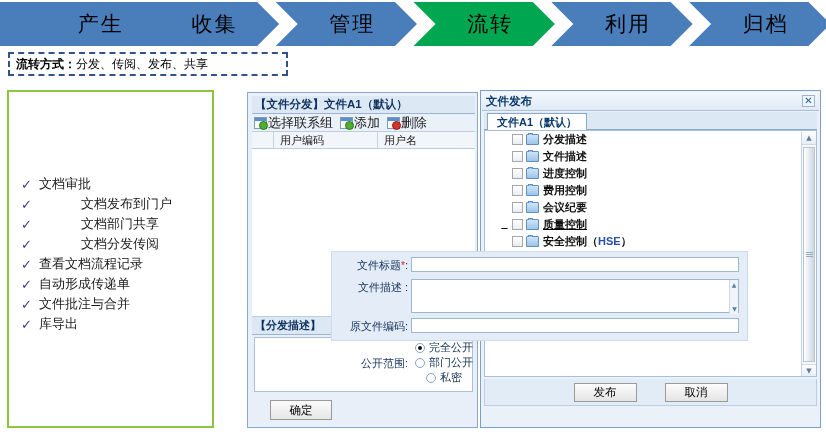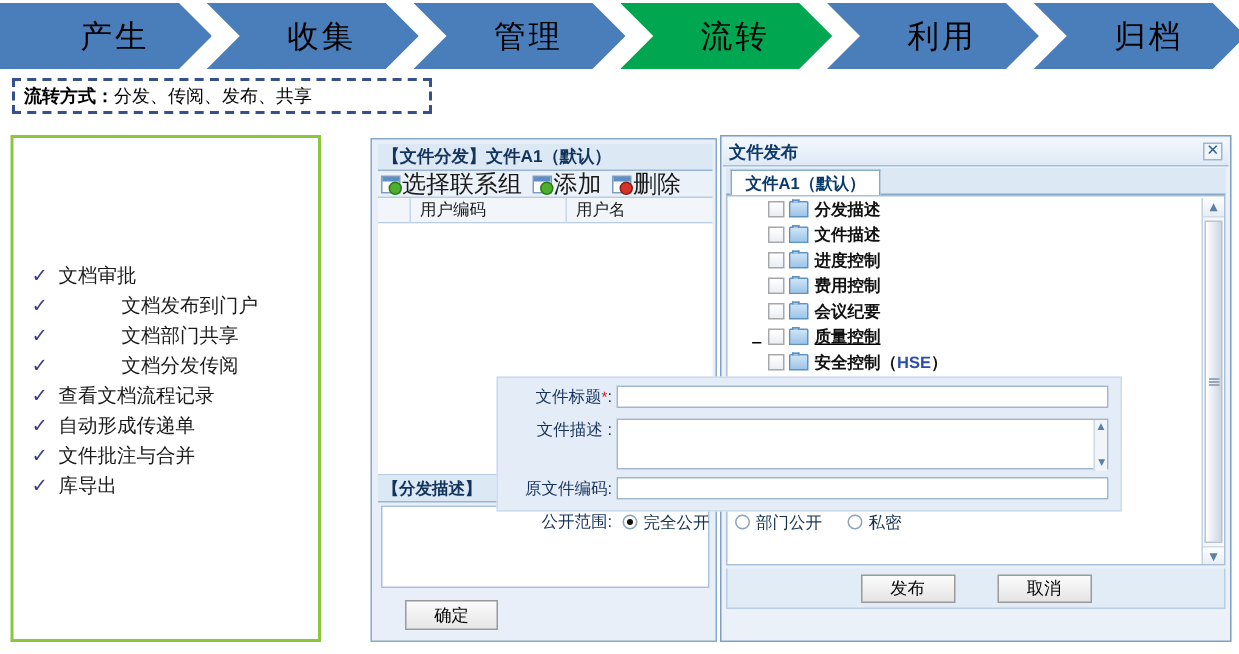--- a/index.html
+++ b/index.html
@@ -95,21 +95,21 @@
     background:#ffffff;border:1px solid #7e9cbb;box-sizing:border-box;
   }
   .tb-ico::before{
     content:"";position:absolute;left:0;top:0;right:0;height:3px;background:#5b8fc9;
   }
   .tb-ico .badge{
     position:absolute;right:-2px;bottom:-2px;width:7px;height:7px;border-radius:50%;
     background:#4caf2f;border:1px solid #2c7a14;
   }
   .tb-ico .badge.red{background:#d4342a;border-color:#8d1d16;}
-  .tb-text{font-size:16px;color:#1a1a1a;text-align:right;}
+  .tb-text{font-size:13px;color:#1a1a1a;text-align:right;}
 
   #dist-grid-head{
     position:absolute;left:4px;top:39px;width:223px;height:17px;
     background:#f2f6fb;border-bottom:1px solid #b9cee4;
     display:flex;align-items:center;box-sizing:border-box;
   }
   .gh-cell{
     font-size:11px;color:#1a1a1a;height:17px;line-height:17px;
     border-right:1px solid #c6d6e8;padding-left:6px;box-sizing:border-box;
   }
@@ -286,21 +286,21 @@
   .rdot.on::after{
     content:"";position:absolute;left:2px;top:2px;width:4px;height:4px;
     border-radius:50%;background:#111;
   }
   .rlabel{font-size:11px;color:#13304f;}
 </style>
 </head>
 <body>
 
 <div id="chevron-bar">
-    <div class="chev first" style="left: 0px; width: 141.333px; background: rgb(74, 126, 187); z-index: 6;">
+    <div class="chev first" style="left: 0px; width: 141.333px; background: rgb(74, 126, 187); z-index: 6; padding-left: 24px;">
       <span>产生</span>
     </div>
     <div class="chev" style="left: 137.833px; width: 141.333px; background: rgb(74, 126, 187); z-index: 5;">
       <span>收集</span>
     </div>
     <div class="chev" style="left: 275.667px; width: 141.333px; background: rgb(74, 126, 187); z-index: 4;">
       <span>管理</span>
     </div>
     <div class="chev" style="left: 413.5px; width: 141.333px; background: rgb(0, 166, 80); z-index: 3;">
       <span>流转</span>
@@ -521,21 +521,21 @@
 
   <div class="frow">
     <div class="flabel">
       <span>原文件编码</span>:
     </div>
     <div class="finput" style="width:328px;"></div>
   </div>
 
   <div class="radio-row">
     <div class="flabel">公开范围:</div>
-    <div id="scope-options" style="display:flex;align-items:center;padding-left:4px;">
+    <div id="scope-options" style="display:flex;align-items:center;padding-left:4px;flex-direction:column;">
         <div class="radio-item">
           <span class="rdot on"></span>
           <span class="rlabel">完全公开</span>
         </div>
         <div class="radio-item">
           <span class="rdot"></span>
           <span class="rlabel">部门公开</span>
         </div>
         <div class="radio-item">
           <span class="rdot"></span>

